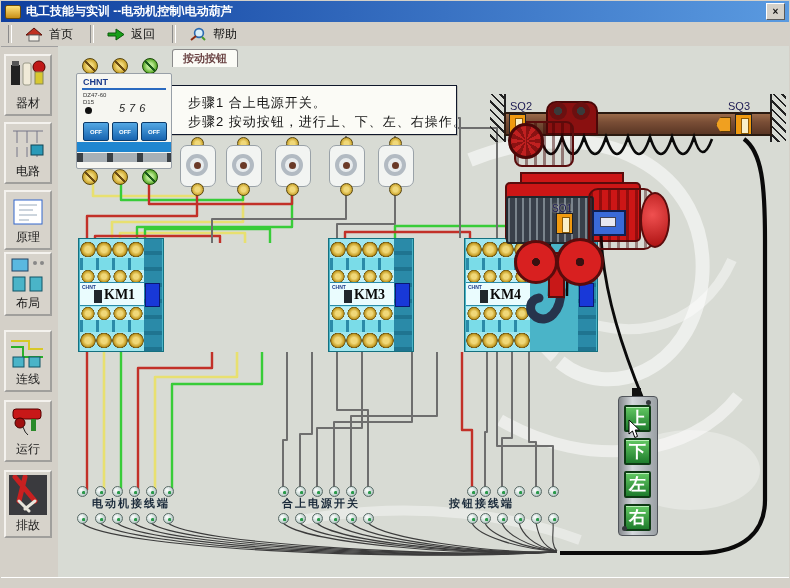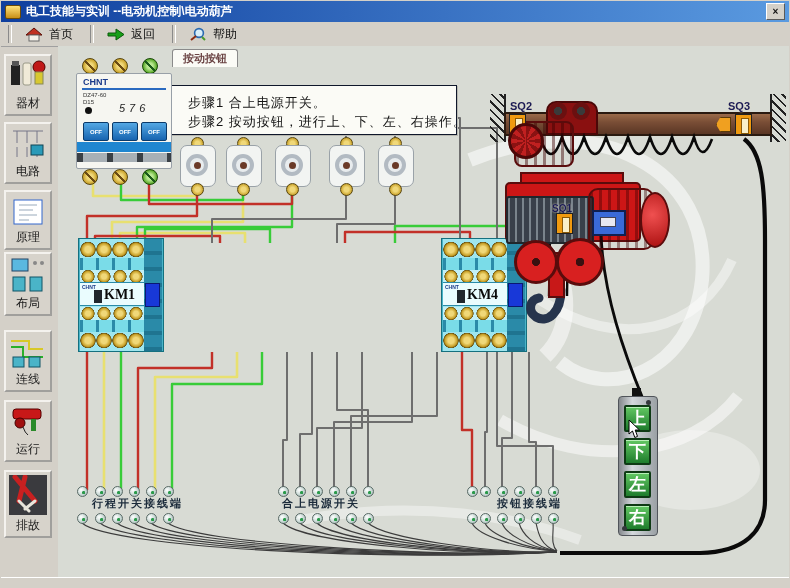--- a/index.html
+++ b/index.html
@@ -93,21 +93,21 @@
       radial-gradient(circle at 62% 62%,#2a9a4a 0 17%,transparent 22%),
       radial-gradient(circle at 35% 35%,#ffffff,#c2d4d0 60%,#8aa29e 100%);
     border:1px solid #5a6a66;box-sizing:border-box;}
   
   .hatch{position:absolute;top:94px;width:14px;height:48px;z-index:3;
     background:repeating-linear-gradient(45deg,transparent 0 4px,#222 4px 6px);}
   #hatch-left{left:490px;border-right:2px solid #222;}
   #hatch-right{left:770px;border-left:2px solid #222;}
   #beam{position:absolute;left:504px;top:112px;width:268px;height:24px;z-index:3;
     background:linear-gradient(180deg,#9a6a4a,#7a4e36 40%,#5a3624);border:2px solid #2a1a10;box-sizing:border-box;}
-  .sq-label{position:absolute;font-size:11px;font-weight:bold;color:#1a1a55;text-shadow:0 0 2px #e8e0c8;z-index:6;}
+  .sq-label{position:absolute;font-size:11px;font-weight:normal;color:#1a1a55;text-shadow:0 0 2px #e8e0c8;z-index:6;}
   .sq-switch{position:absolute;width:17px;height:21px;background:var(--switch_orange,#f09a10);
     border:1px solid #222;z-index:6;box-sizing:border-box;}
   .sq-switch::before{content:"";position:absolute;left:5px;top:3px;width:6px;height:14px;background:#faf0c8;border:1px solid #8a5a08;}
   #sq3-striker{position:absolute;left:716px;top:117px;width:13px;height:13px;background:#f0a020;border:1px solid #5a3a08;
     clip-path:polygon(0 50%,30% 0,100% 0,100% 100%,30% 100%);z-index:6;}
   .red{background:var(--hoist_red,#cc1616);}
   #trolley-arch{position:absolute;left:546px;top:101px;width:48px;height:30px;border-radius:10px 10px 0 0;
     background:#8a1010;border:2px solid #4a0808;z-index:4;}
   #trolley-wheel1,#trolley-wheel2{position:absolute;top:102px;width:18px;height:18px;border-radius:50%;
     background:radial-gradient(circle,#3a3a3a 30%,#6a1010 34%);z-index:5;}
@@ -361,21 +361,38 @@
         <span class="kblock"></span>
         <span class="klabel">KM1</span>
       </div>
       <div class="krow small" style="top:68px;"></div>
       <div class="kstrip" style="top:81px;"></div>
       <div class="krow big" style="top:93px;"></div>
     </div>
     <div class="kside"></div>
     <div class="kbtn"></div>
   </div>
-  <div class="km" style="left:441px;">
+  <div class="km" style="left:328px;">
+    <div class="kmain">
+      <div class="krow big" style="top:2px;"></div>
+      <div class="kstrip" style="top:19px;"></div>
+      <div class="krow small" style="top:31px;"></div>
+      <div class="kband">
+        <span class="kbrand">CHNT</span>
+        <span class="kblock"></span>
+        <span class="klabel">KM3</span>
+      </div>
+      <div class="krow small" style="top:68px;"></div>
+      <div class="kstrip" style="top:81px;"></div>
+      <div class="krow big" style="top:93px;"></div>
+    </div>
+    <div class="kside"></div>
+    <div class="kbtn"></div>
+  </div>
+  <div class="km" style="left:464px;padding-left:48px;">
     <div class="kmain">
       <div class="krow big" style="top:2px;"></div>
       <div class="kstrip" style="top:19px;"></div>
       <div class="krow small" style="top:31px;"></div>
       <div class="kband">
         <span class="kbrand">CHNT</span>
         <span class="kblock"></span>
         <span class="klabel">KM4</span>
       </div>
       <div class="krow small" style="top:68px;"></div>
@@ -434,23 +451,23 @@
     </g>
     <path d="M561,290 C561,312 548,324 536,317 C527,311 530,299 539,298" stroke="#26344c" stroke-width="9" stroke-linecap="round"></path>
   </svg>
 
   <div class="pulley" style="left:514px;top:240px;width:44px;height:44px;"></div>
   <div class="pulley" style="left:556px;top:238px;width:48px;height:48px;"></div>
   <div id="shank"></div>
   <div class="sq-label" style="left:552px;top:203px;font-size:10px;">SQ1</div>
   <div class="sq-switch" style="left:556px;top:213px;"></div>
 
-  <div class="tgroup-label" style="left:92px;top:496px;">行程开关接线端</div>
+  <div class="tgroup-label" style="left:92px;top:496px;">电动机接线端</div>
   <div class="tgroup-label" style="left:282px;top:496px;">合上电源开关</div>
-  <div class="tgroup-label" style="left:497px;top:496px;">按钮接线端</div>
+  <div class="tgroup-label" style="left:449px;top:496px;">按钮接线端</div>
 
   <div class="tdot" style="left:77px;top:486px;"></div>
   <div class="tdot" style="left:95px;top:486px;"></div>
   <div class="tdot" style="left:112px;top:486px;"></div>
   <div class="tdot" style="left:129px;top:486px;"></div>
   <div class="tdot" style="left:146px;top:486px;"></div>
   <div class="tdot" style="left:163px;top:486px;"></div>
   <div class="tdot" style="left:77px;top:513px;"></div>
   <div class="tdot" style="left:95px;top:513px;"></div>
   <div class="tdot" style="left:112px;top:513px;"></div>

